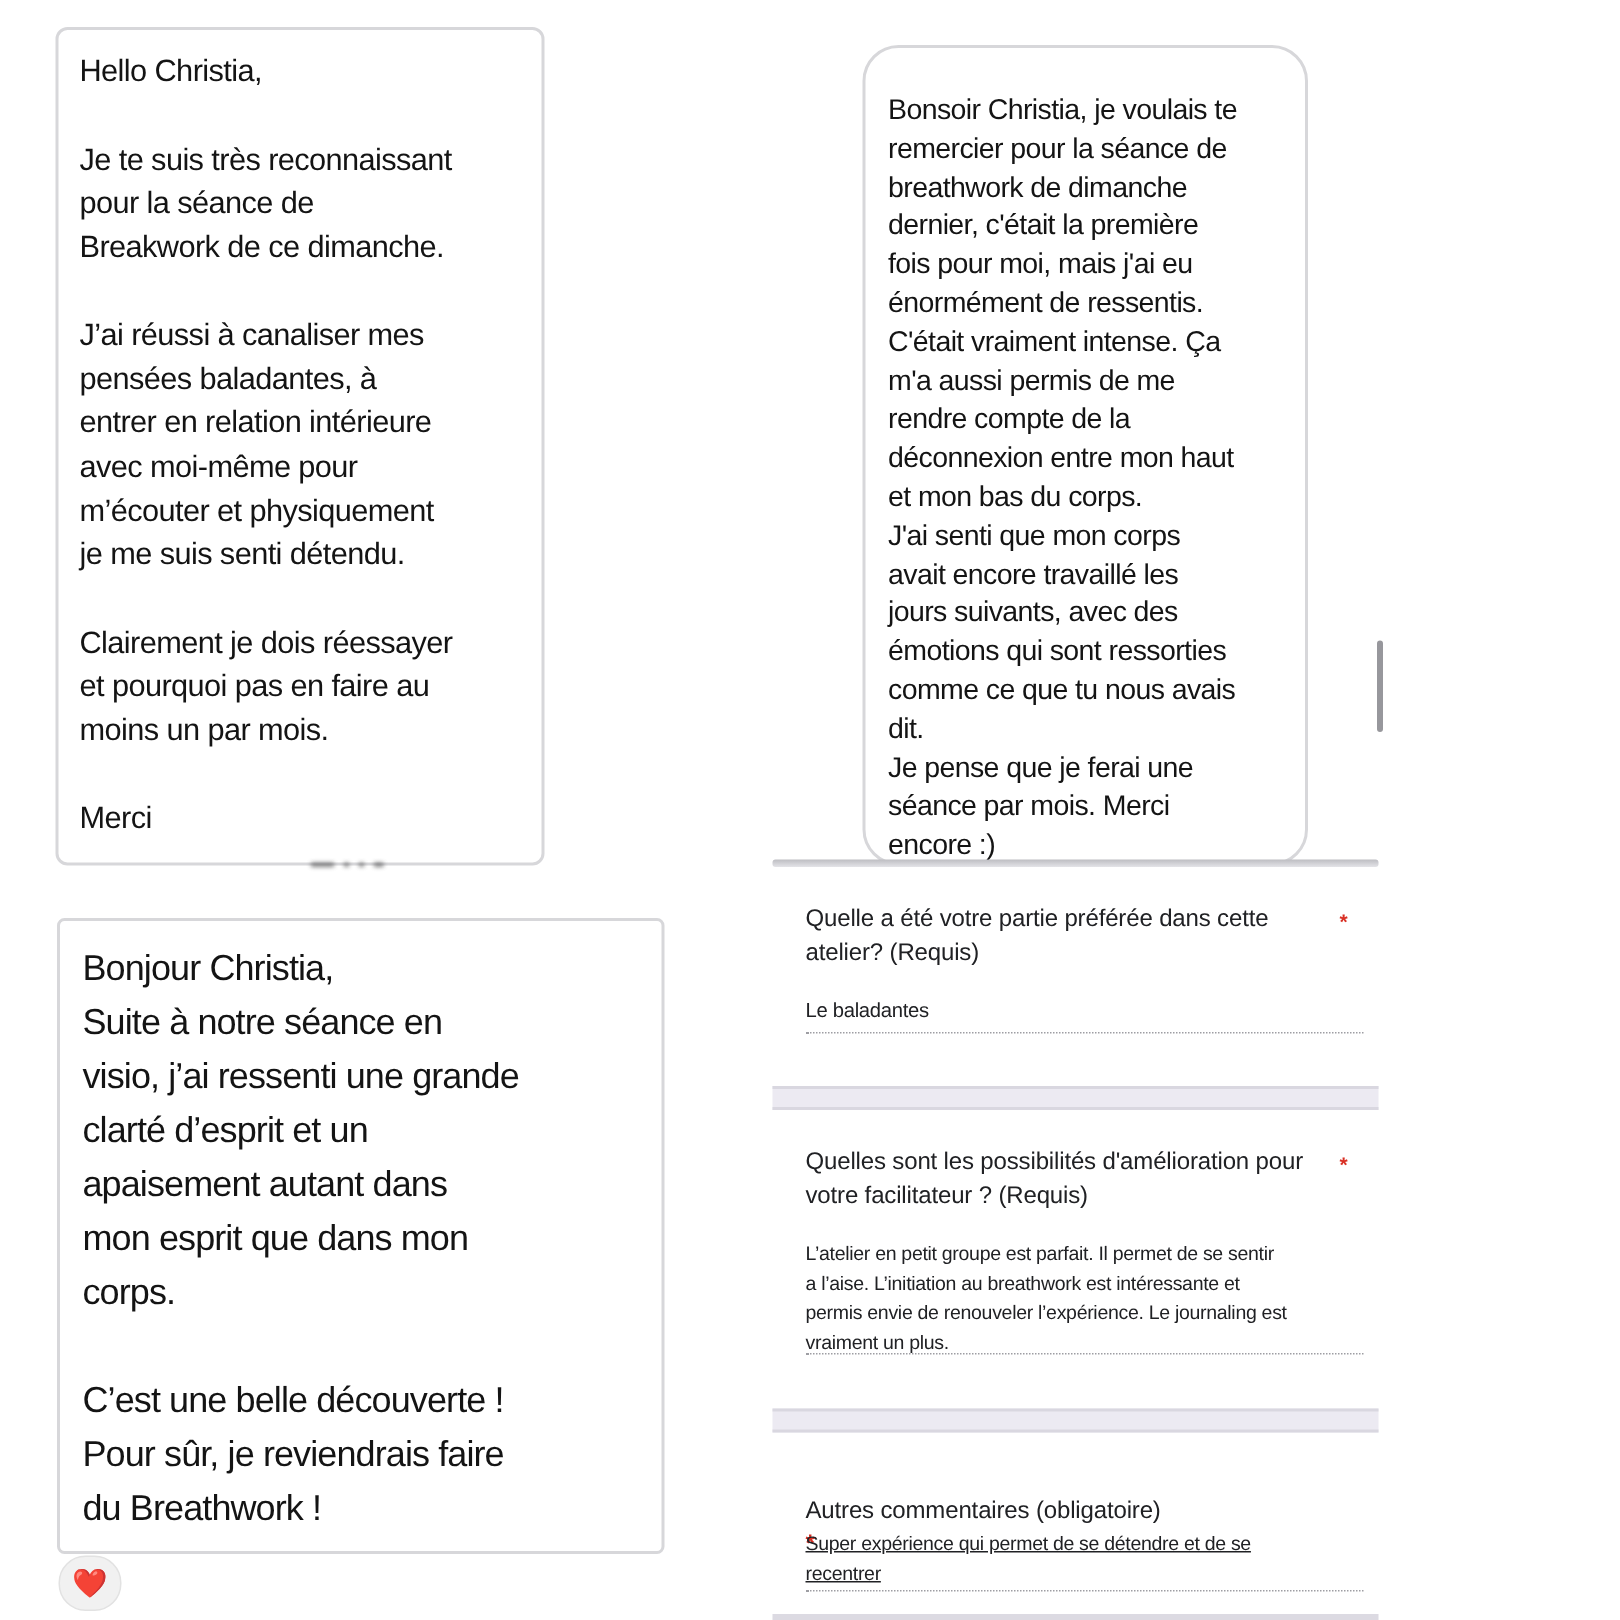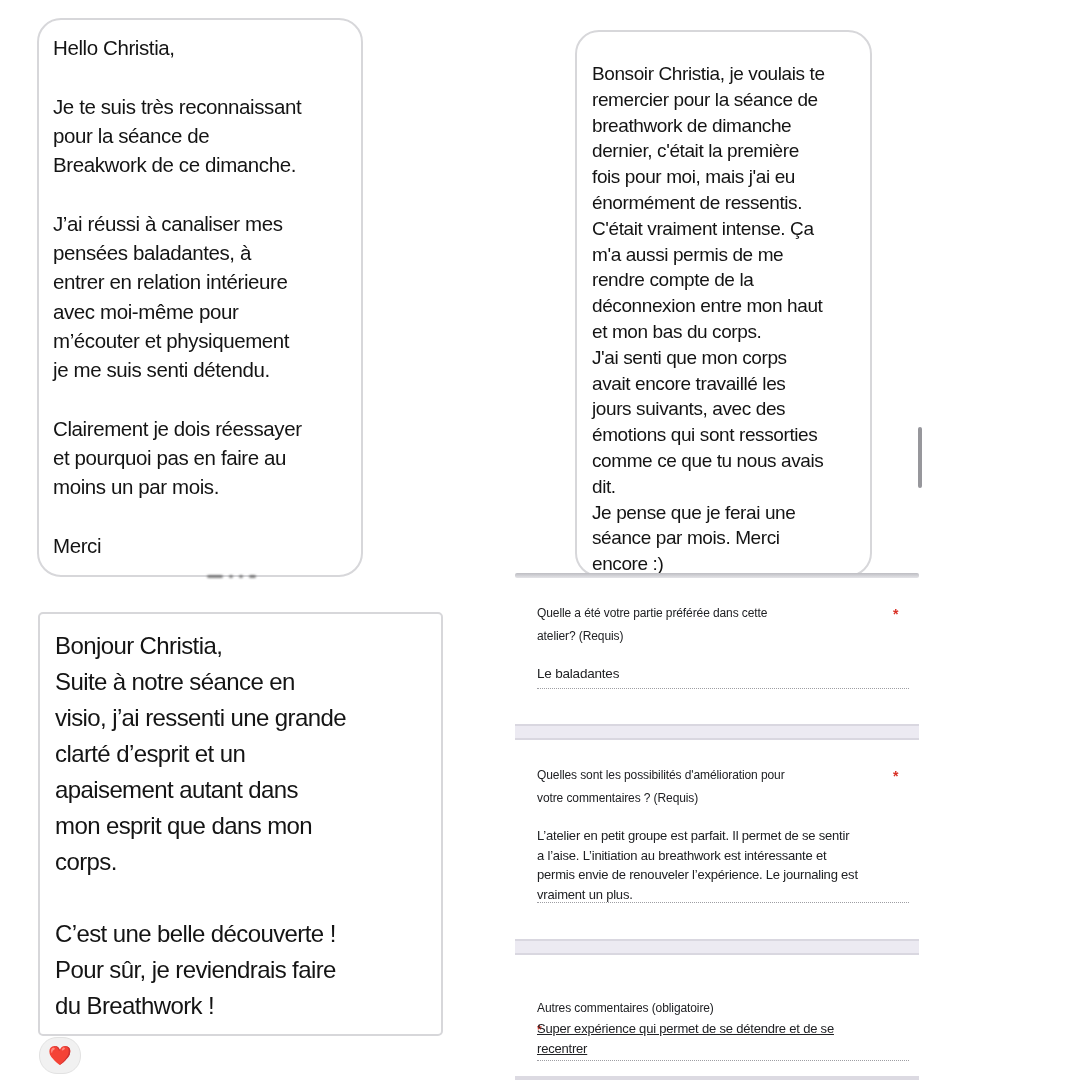--- a/index.html
+++ b/index.html
@@ -5,21 +5,21 @@
   html,body{margin:0;padding:0;}
   body{
     width:1080px;height:1080px;background:#ffffff;position:relative;overflow:hidden;
     font-family:"Liberation Sans", sans-serif;
   }
   .bubble{
     position:absolute;background:#ffffff;border:2px solid #d7d7da;color:#141414;
     white-space:pre-line;box-sizing:border-box;
   }
   #bubble-top-left{
-    left:37px;top:18px;width:326px;height:559px;border-radius:24px;
+    left:37px;top:18px;width:326px;height:559px;border-radius:8px;
     padding:13px 14px;font-size:20.5px;line-height:29.3px;letter-spacing:-0.4px;
   }
   #bubble-top-right{
     left:575px;top:30px;width:297px;height:547px;border-radius:24px;
     padding:29px 15px;font-size:19px;line-height:25.8px;letter-spacing:-0.4px;
   }
   #bubble-bottom-left{
     left:38px;top:612px;width:405px;height:424px;border-radius:5px;
     padding:14px 15px;font-size:24px;line-height:36px;letter-spacing:-0.6px;
   }
@@ -50,21 +50,21 @@
   #sep-a{top:573px;}
   .sep-band{
     position:absolute;left:515px;width:404px;height:16px;background:#eceaf2;
     border-top:2px solid #d9d7e0;border-bottom:2px solid #d9d7e0;box-sizing:border-box;
   }
   #sep-b{top:724px;}
   #sep-c{top:939px;}
   #sep-d{top:1076px;height:4px;border:none;background:#dcdae2;}
 
   .q-label{
-    position:absolute;left:537px;width:345px;font-size:12px;line-height:22.5px;
+    position:absolute;left:537px;width:345px;font-size:16px;line-height:22.5px;
     letter-spacing:-0.1px;color:#202124;white-space:pre-line;
   }
   #q1-label{top:602px;} #q2-label{top:764px;} #q3-label{top:974px;}
   .req{position:absolute;left:893px;color:#d93025;font-size:14px;font-weight:bold;}
   #q1-req{top:606px;} #q2-req{top:768px;}
   .req-inline{color:#d93025;font-weight:bold;}
 
   .answer{
     position:absolute;left:537px;width:380px;font-size:13px;line-height:19.5px;
     letter-spacing:-0.2px;color:#202124;white-space:pre-line;
@@ -145,21 +145,21 @@
 
 <div class="q-label" id="q1-label">Quelle a été votre partie préférée dans cette
 atelier? (Requis)</div>
 <div class="req" id="q1-req">*</div>
 <div class="answer" id="a1-text">Le baladantes</div>
 <div class="dotline" id="a1-line"></div>
 
 <div class="sep-band" id="sep-b"></div>
 
 <div class="q-label" id="q2-label">Quelles sont les possibilités d'amélioration pour
-votre commentaires ? (Requis)</div>
+votre facilitateur ? (Requis)</div>
 <div class="req" id="q2-req">*</div>
 <div class="answer" id="a2-text">L’atelier en petit groupe est parfait. Il permet de se sentir
 a l’aise. L’initiation au breathwork est intéressante et
 permis envie de renouveler l’expérience. Le journaling est
 vraiment un plus.</div>
 <div class="dotline" id="a2-line"></div>
 
 <div class="sep-band" id="sep-c"></div>
 
 <div class="q-label" id="q3-label">

